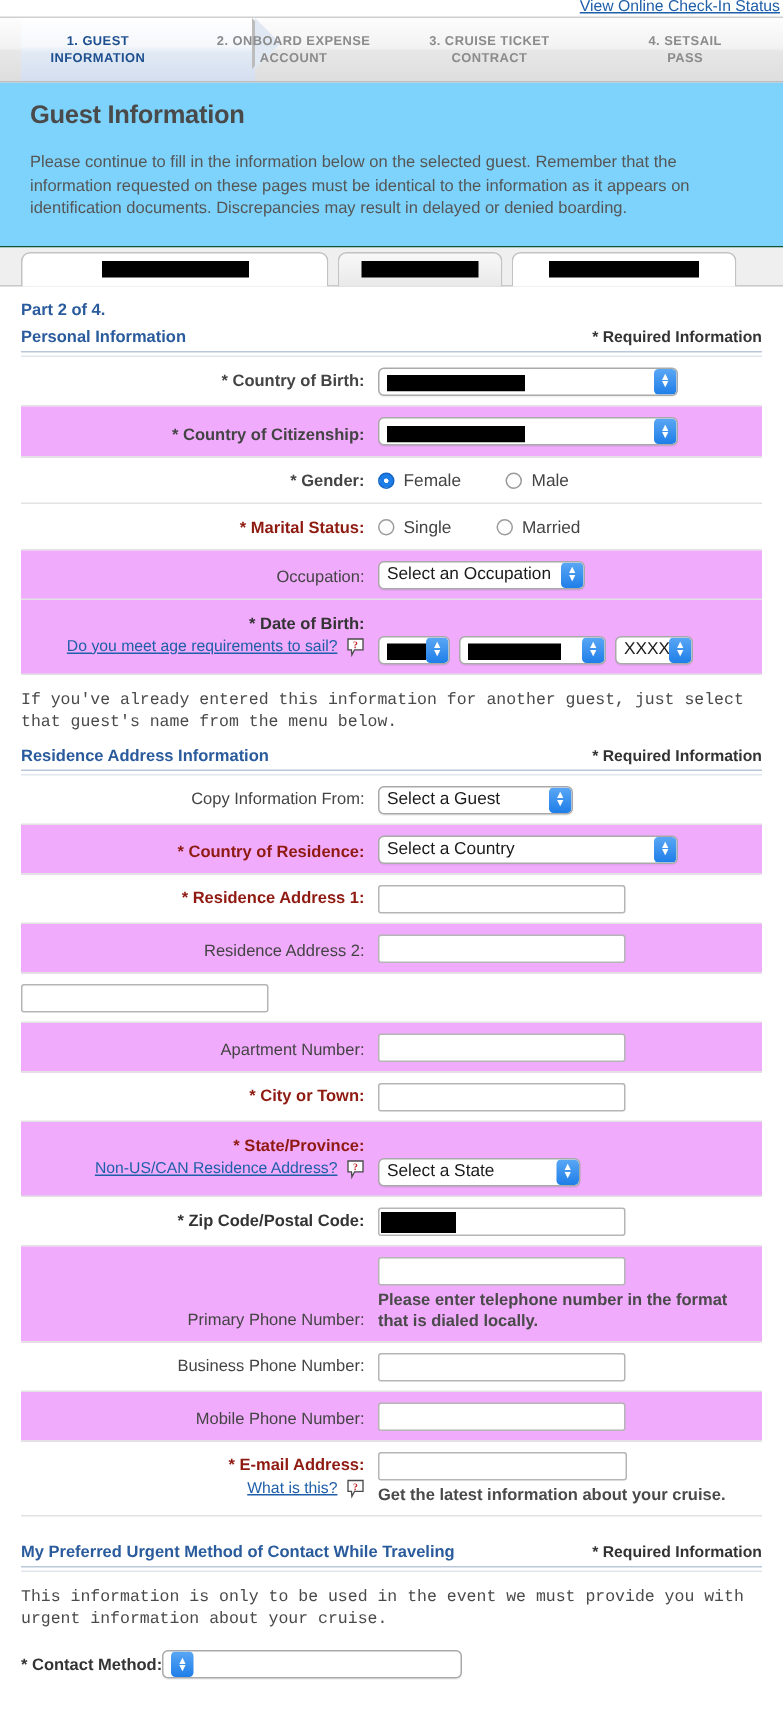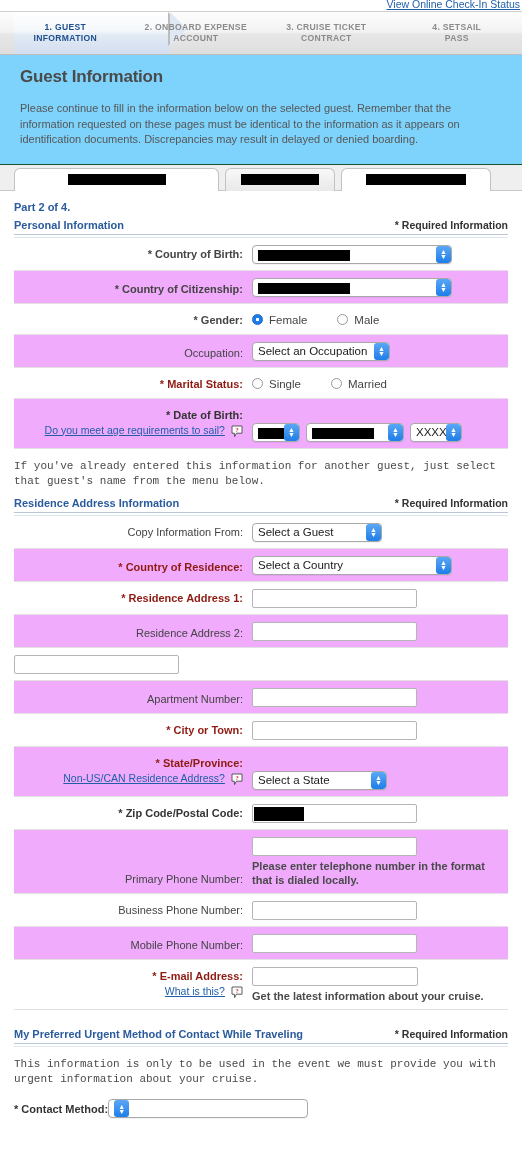--- a/index.html
+++ b/index.html
@@ -386,42 +386,42 @@
           <span>Female</span>
         </label>
         <label class="radio-item">
           <span class="radio"></span>
           <span>Male</span>
         </label>
       </div>
     </div>
   </div>
 
-  <div class="row alt">
-    <div class="label">Occupation:</div>
-    <div class="field">
-      <div class="sel w-occ">
-        <span class="sel-text">Select an Occupation</span>
-        <span class="sel-btn">▲<br>▼</span>
-      </div>
-    </div>
-  </div>
-
   <div class="row">
     <div class="label"><b class="label-req-red">* Marital Status:</b></div>
     <div class="field">
       <div class="radios">
         <label class="radio-item">
           <span class="radio"></span>
           <span>Single</span>
         </label>
         <label class="radio-item">
           <span class="radio"></span>
           <span>Married</span>
         </label>
+      </div>
+    </div>
+  </div>
+
+  <div class="row alt">
+    <div class="label">Occupation:</div>
+    <div class="field">
+      <div class="sel w-occ">
+        <span class="sel-text">Select an Occupation</span>
+        <span class="sel-btn">▲<br>▼</span>
       </div>
     </div>
   </div>
 
   <div class="row alt">
     <div class="label">
       <b class="label-req">* Date of Birth:</b>
       <span style="display:block">
         <a class="sub-link" style="display:inline" href="#">Do you meet age requirements to sail?</a>
         <span class="help-icon">

